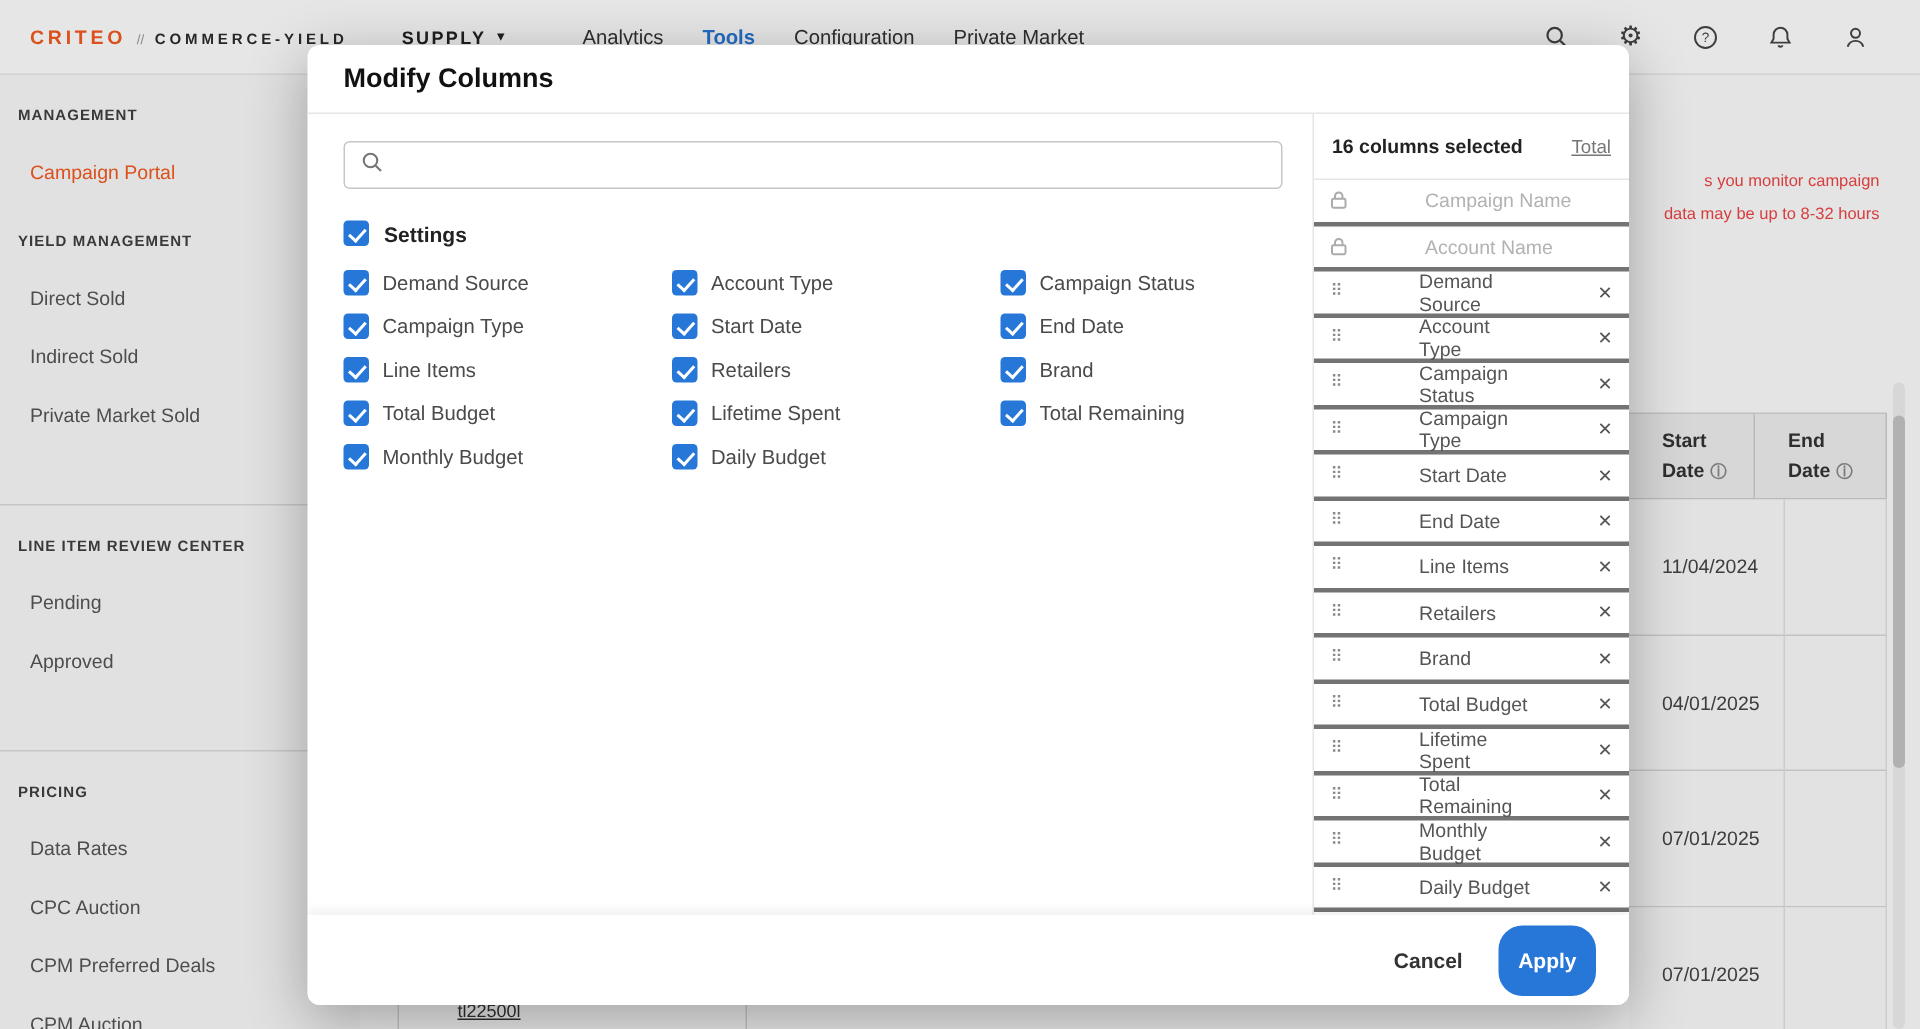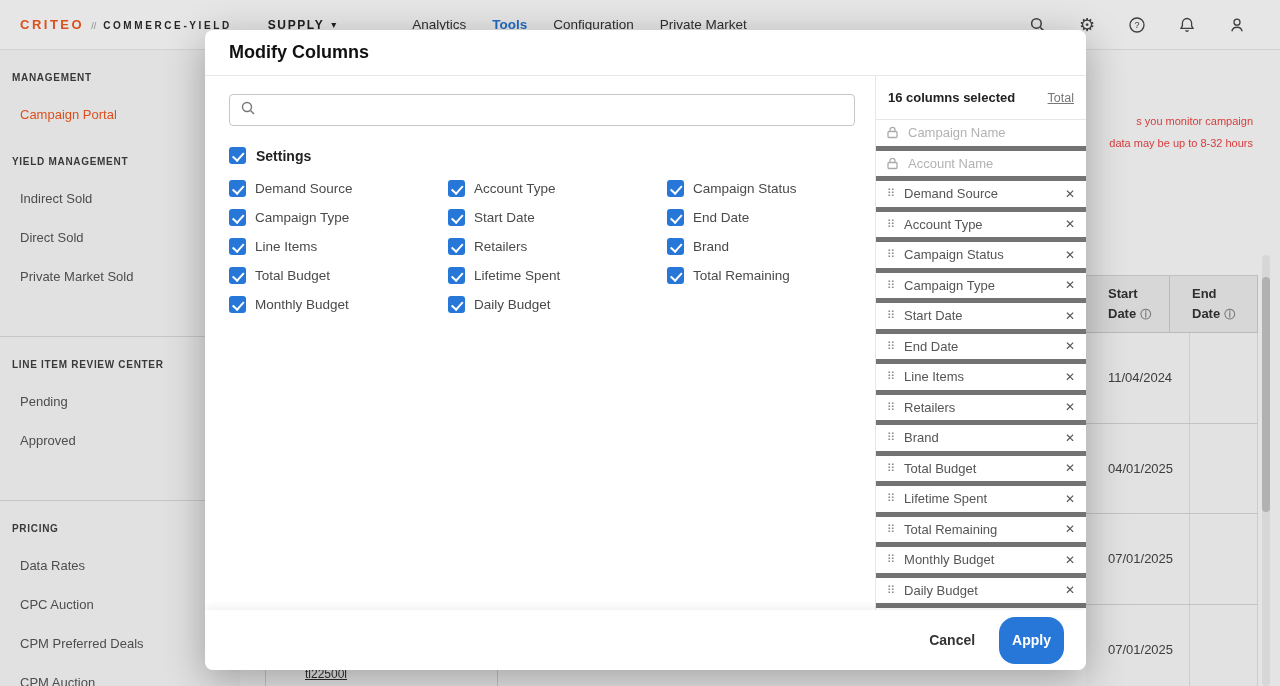--- a/index.html
+++ b/index.html
@@ -9,21 +9,21 @@
   
   .topbar { position:absolute; top:0; left:0; width:1280px; height:50px; background:#fff;
             display:flex; align-items:center; padding:0 20px; border-bottom:1px solid #E8E8E8; }
   .logo { display:flex; align-items:baseline; gap:7px; white-space:nowrap; }
   .logo-brand { color:var(--brand-orange,#F4581F); font-weight:bold; font-size:13px; letter-spacing:2.5px; }
   .logo-sep { color:#999; font-size:9px; }
   .logo-product { color:#2b2b2b; font-size:10px; letter-spacing:2.6px; font-weight:600; }
   .workspace { margin-left:36px; display:flex; align-items:center; gap:7px; cursor:pointer; }
   .workspace-label { font-size:12px; letter-spacing:1.6px; color:#222; font-weight:600; }
   .workspace-caret { font-size:10px; color:#222; }
-  .topnav { display:flex; gap:26px; margin-left:76px; }
+  .topnav { display:flex; gap:26px; margin-left:52px; }
   .topnav-item { font-size:13.5px; color:#333; cursor:pointer; }
   .topnav-item.active { color:var(--accent-blue,#2677D8); font-weight:600; }
   .topbar-icons { margin-left:auto; margin-right:14px; display:flex; gap:32px; align-items:center; }
   .tb-icon { width:18px; height:18px; display:flex; align-items:center; justify-content:center;
              color:#444; font-size:18px; cursor:pointer; }
 
   
   .sidebar { position:absolute; top:50px; left:0; width:240px; height:636px; background:#FAFAFA; overflow:hidden; }
   .side-section-label { margin:22px 0 12px 12px; font-size:10px; font-weight:bold; color:#3F3F3F; letter-spacing:.7px; }
   .side-item { height:39px; line-height:39px; padding-left:20px; font-size:13px; color:#555; cursor:pointer; white-space:nowrap; }
@@ -71,21 +71,21 @@
   .cb-item { display:flex; align-items:center; gap:9px; cursor:pointer; }
   .cb-label { font-size:13.5px; color:#4A4A4A; }
   .cb { position:relative; width:17px; height:17px; border-radius:3px; background:var(--accent-blue,#2677D8); flex:0 0 auto; }
   .cb::after { content:""; position:absolute; left:5.5px; top:2.5px; width:4.5px; height:8.5px;
                border:solid #fff; border-width:0 2px 2px 0; transform:rotate(42deg); }
 
   .modal-right { width:211px; border-left:1px solid #E6E6E6; display:flex; flex-direction:column; overflow:hidden; }
   .panel-head { height:44px; display:flex; align-items:center; justify-content:space-between; padding:0 12px; border-bottom:1px solid #E6E6E6; }
   .panel-count { font-size:13px; font-weight:bold; color:#222; }
   .panel-reset { font-size:12.5px; color:#777; text-decoration:underline; cursor:pointer; }
-  .sel-row { display:flex; align-items:center; height:30.5px; padding:0 11px; border-bottom:5px solid #737373; }
+  .sel-row { display:flex; align-items:center; height:30.5px; padding:0 11px; border-bottom:3px solid #737373;gap:42px; }
   .sel-label { font-size:13px; color:#555; margin-left:9px; }
   .sel-row.locked .sel-label { color:#B2B2B2; }
   .drag { color:#8A8A8A; font-size:11px; cursor:grab; line-height:1; }
   .remove { margin-left:auto; color:#555; font-size:12px; cursor:pointer; }
   .lockwrap { width:12px; display:flex; }
 
   .modal-footer { position:absolute; bottom:0; left:0; right:0; height:60px; background:#fff;
                   box-shadow:0 -3px 8px rgba(0,0,0,.06); display:flex; align-items:center;
                   justify-content:flex-end; gap:24px; padding-right:22px; border-radius:0 0 8px 8px; }
   .btn-cancel { font-size:14px; font-weight:600; color:#333; background:none; border:none; cursor:pointer; font-family:inherit; }
@@ -140,22 +140,22 @@
           </svg>
       </span>
     </div>
   </div>
 
   <div class="sidebar">
     <div class="side-section-label">MANAGEMENT</div>
     <div class="side-item active">Campaign Portal</div>
 
     <div class="side-section-label">YIELD MANAGEMENT</div>
+    <div class="side-item">Direct Sold</div>
     <div class="side-item">Indirect Sold</div>
-    <div class="side-item">Direct Sold</div>
     <div class="side-item">Private Market Sold</div>
 
     <div class="side-divider"></div>
     <div class="side-section-label">LINE ITEM REVIEW CENTER</div>
     <div class="side-item">Pending</div>
     <div class="side-item">Approved</div>
 
     <div class="side-divider"></div>
     <div class="side-section-label">PRICING</div>
     <div class="side-item">Data Rates</div>

